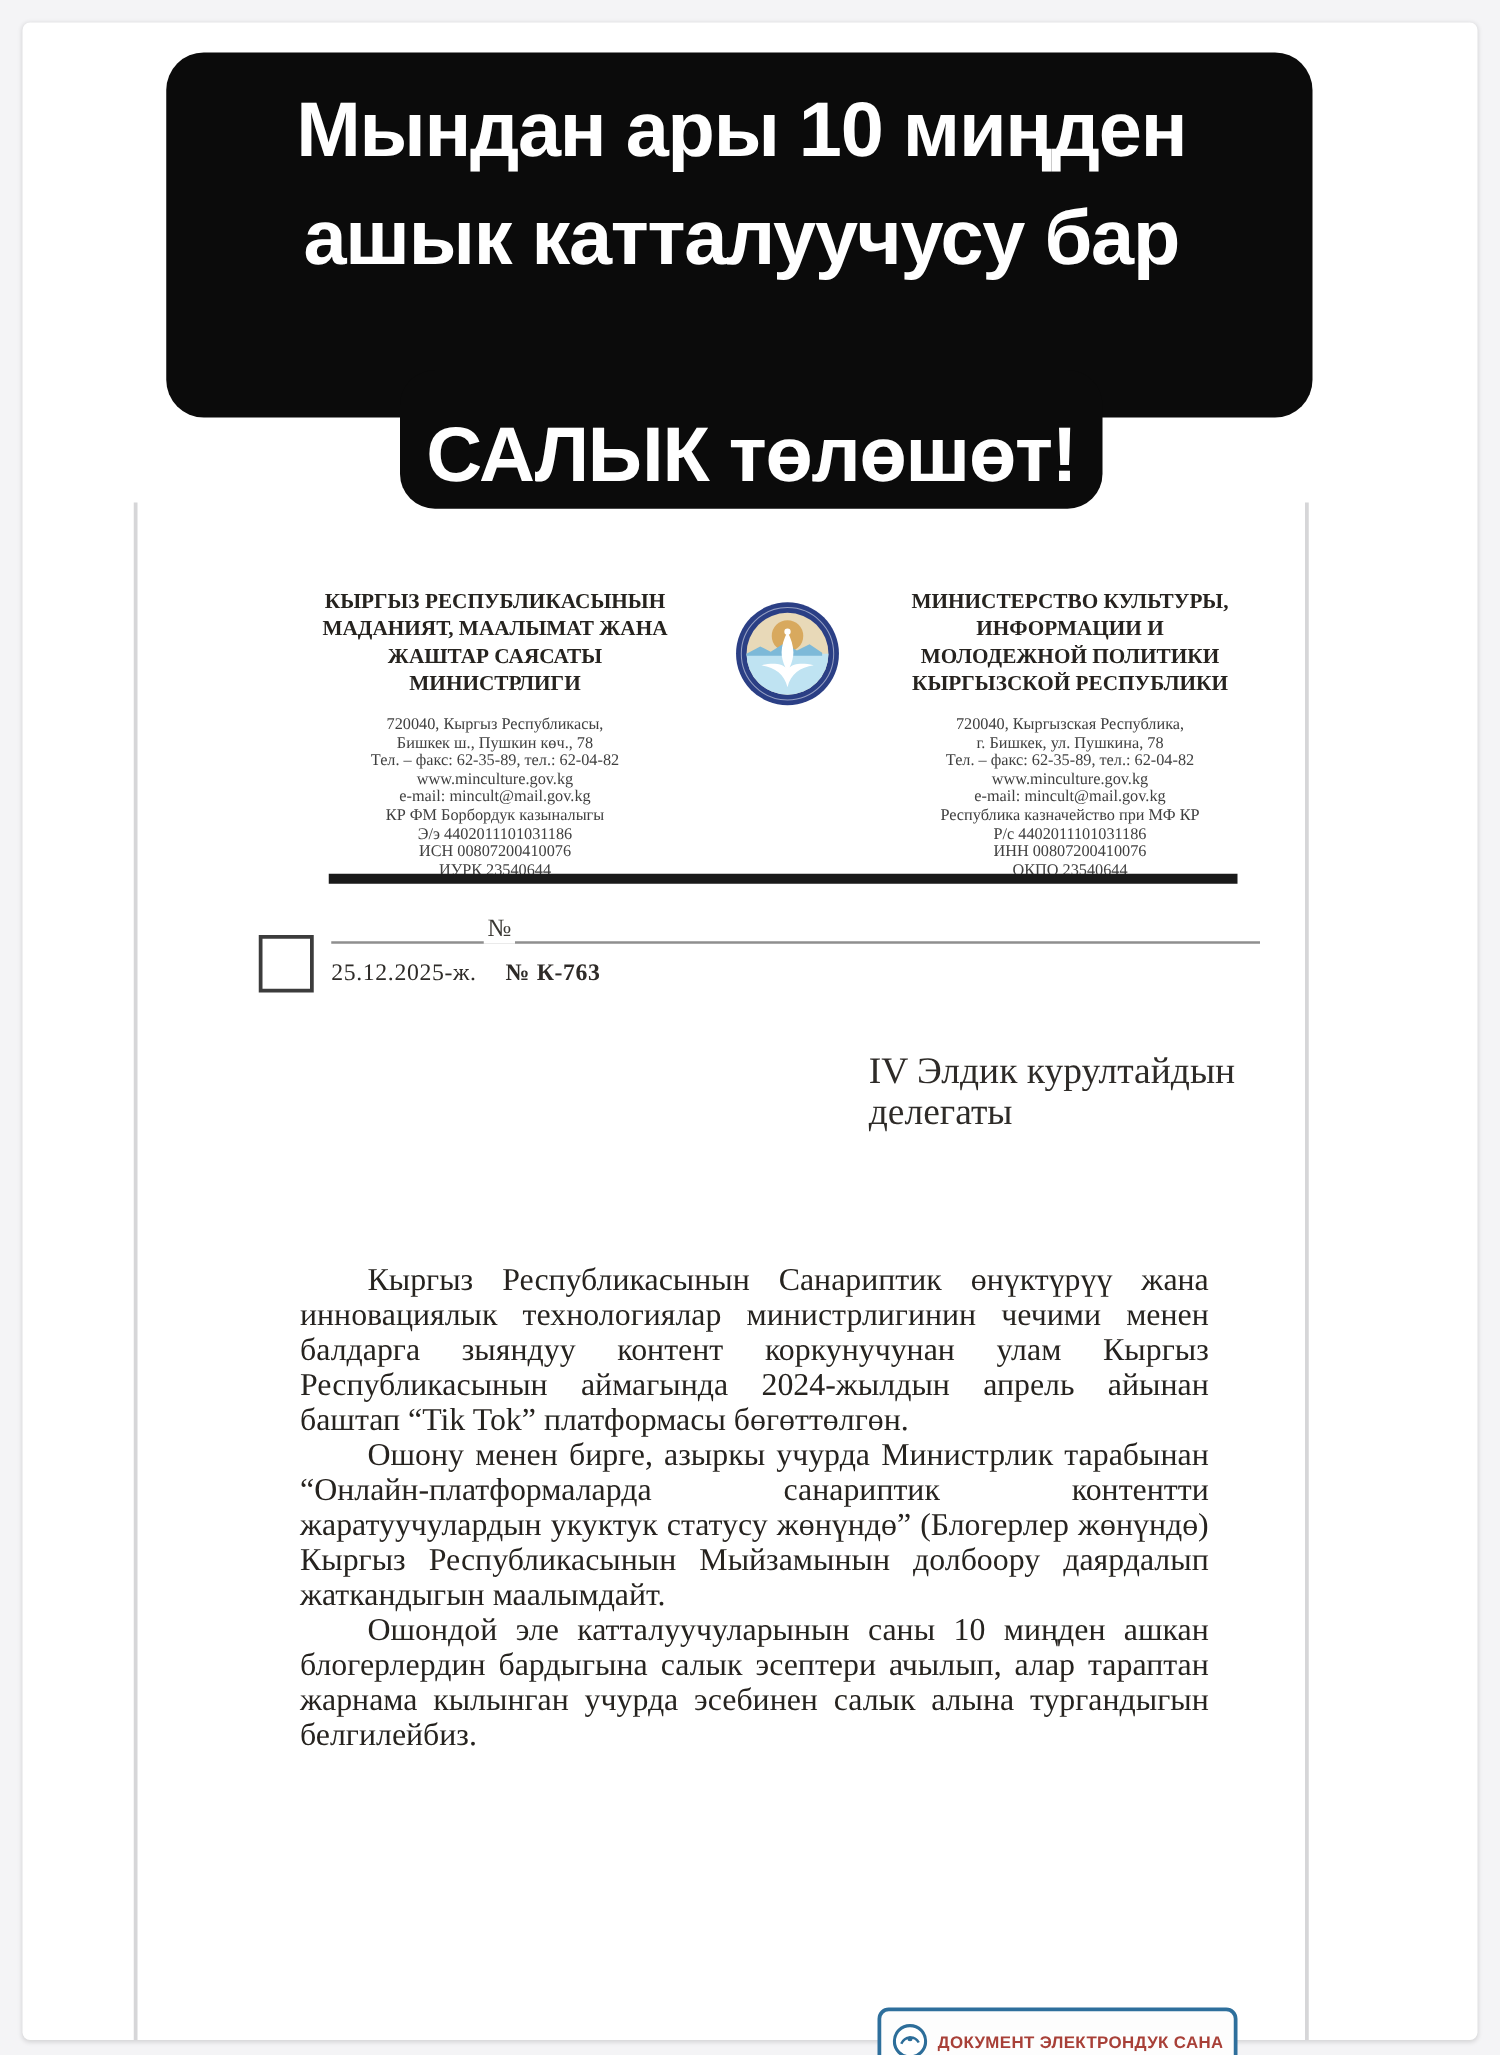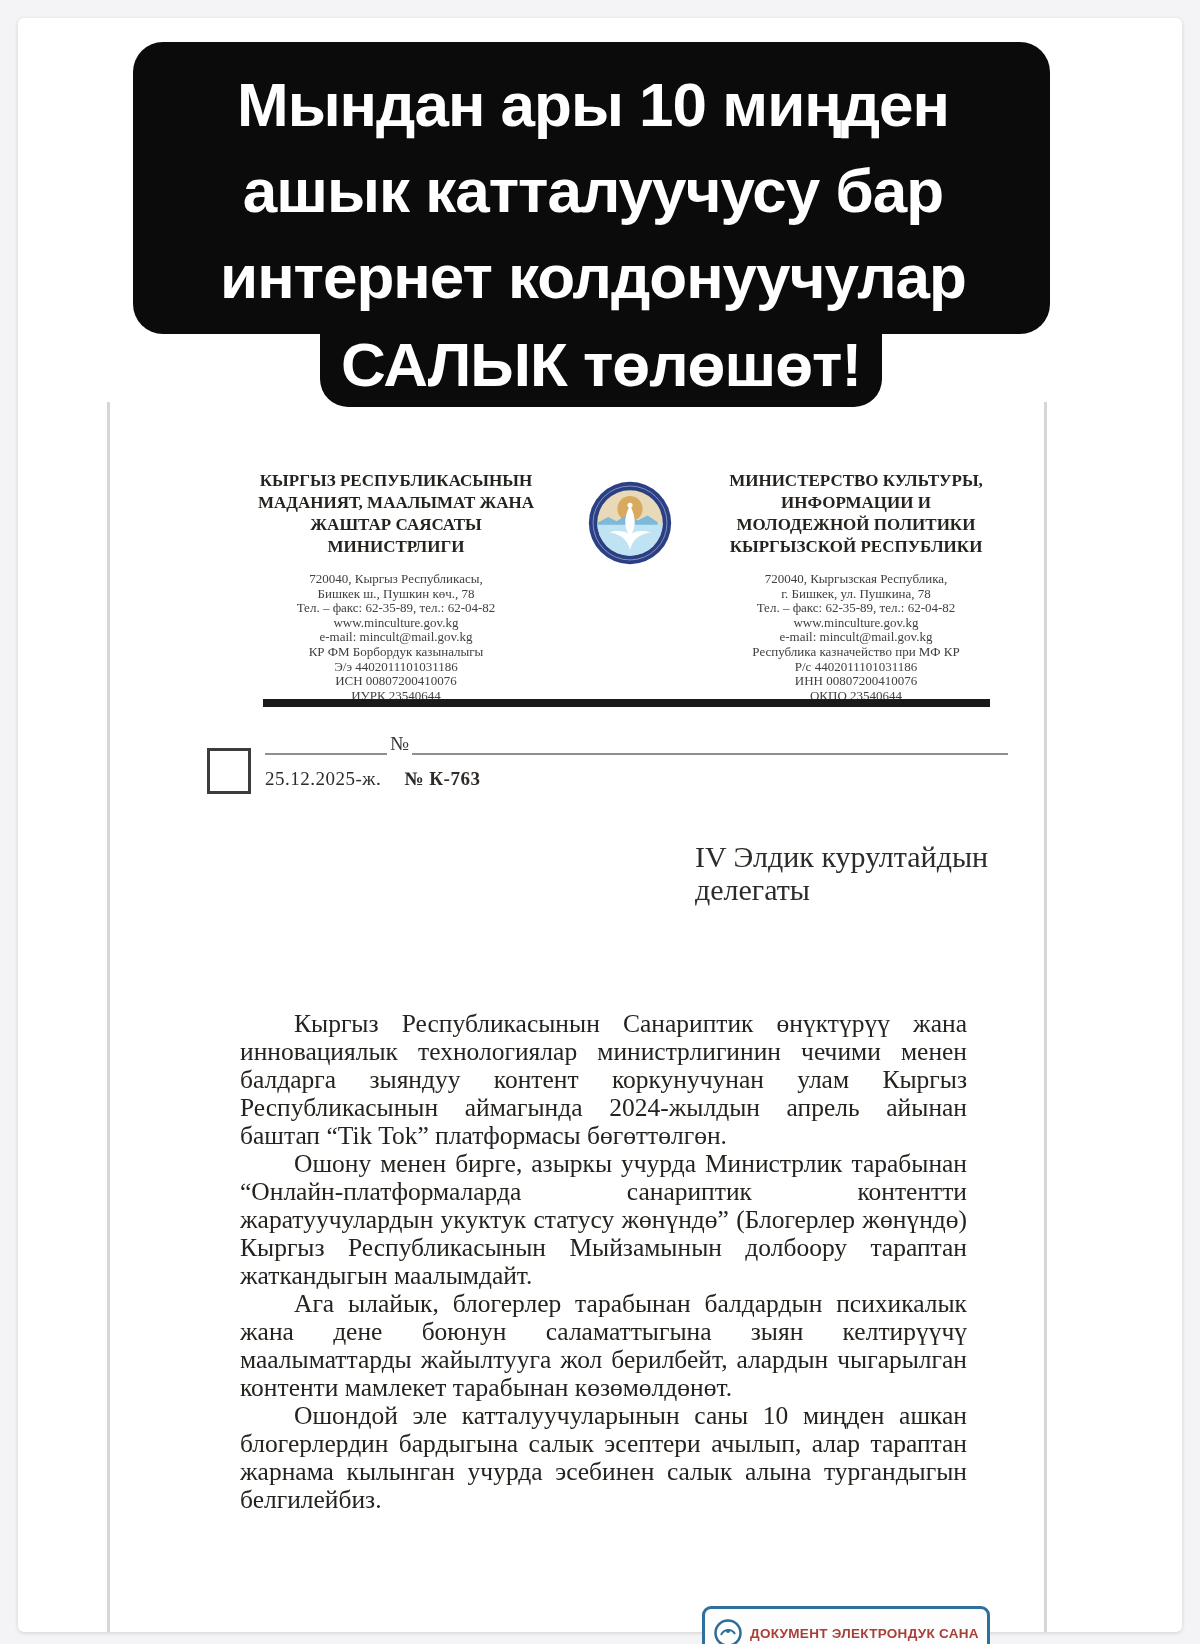--- a/index.html
+++ b/index.html
@@ -97,21 +97,20 @@
 <body>
 
 <div class="stage">
 
   <div class="card"></div>
 
   <div class="banner-main"></div>
   <div class="banner-tail"></div>
   <div class="banner-line bl1">Мындан ары 10 миңден</div>
   <div class="banner-line bl2">ашык катталуучусу бар</div>
-  <div class="banner-line bl3">интернет колдонуучулар</div>
   <div class="banner-line bl4">САЛЫК төлөшөт!</div>
 
   <div class="scan-border sb-left"></div>
   <div class="scan-border sb-right"></div>
 
   <div class="lh-col lh-left">
     <div class="lh-title">
       <div>КЫРГЫЗ РЕСПУБЛИКАСЫНЫН</div>
       <div>МАДАНИЯТ, МААЛЫМАТ ЖАНА</div>
       <div>ЖАШТАР САЯСАТЫ</div>
@@ -173,22 +172,21 @@
     <span class="num">№ К-763</span>
   </div>
 
   <div class="addressee">
     <div>IV Элдик курултайдын</div>
     <div>делегаты</div>
   </div>
 
   <div class="body-text">
     <p>Кыргыз Республикасынын Санариптик өнүктүрүү жана инновациялык технологиялар министрлигинин чечими менен балдарга зыяндуу контент коркунучунан улам Кыргыз Республикасынын аймагында 2024-жылдын апрель айынан баштап “Tik Tok” платформасы бөгөттөлгөн.</p>
-    <p>Ошону менен бирге, азыркы учурда Министрлик тарабынан “Онлайн-платформаларда санариптик контентти жаратуучулардын укуктук статусу жөнүндө” (Блогерлер жөнүндө) Кыргыз Республикасынын Мыйзамынын долбоору тараптан жаткандыгын маалымдайт.</p>
-    <p>Ага ылайык, блогерлер тарабынан балдардын психикалык жана дене боюнун саламаттыгына зыян келтирүүчү маалыматтарды жайылтууга жол берилбейт, алардын чыгарылган контенти мамлекет тарабынан көзөмөлдөнөт.</p>
+    <p>Ошону менен бирге, азыркы учурда Министрлик тарабынан “Онлайн-платформаларда санариптик контентти жаратуучулардын укуктук статусу жөнүндө” (Блогерлер жөнүндө) Кыргыз Республикасынын Мыйзамынын долбоору даярдалып жаткандыгын маалымдайт.</p>
     <p>Ошондой эле катталуучуларынын саны 10 миңден ашкан блогерлердин бардыгына салык эсептери ачылып, алар тараптан жарнама кылынган учурда эсебинен салык алына тургандыгын белгилейбиз.</p>
   </div>
 
 
   <div class="stamp">
     <span style="display:inline-flex;">
       <svg width="28" height="28" viewBox="0 0 28 28">
         <circle cx="14" cy="14" r="12.5" fill="#ffffff" stroke="#2c6d99" stroke-width="2.5"></circle>
         <path d="M7 16 c3 -6.5 11 -6.5 14 -1" stroke="#2c6d99" stroke-width="2" fill="none"></path>
         <circle cx="14" cy="12" r="2" fill="#2c6d99"></circle>

